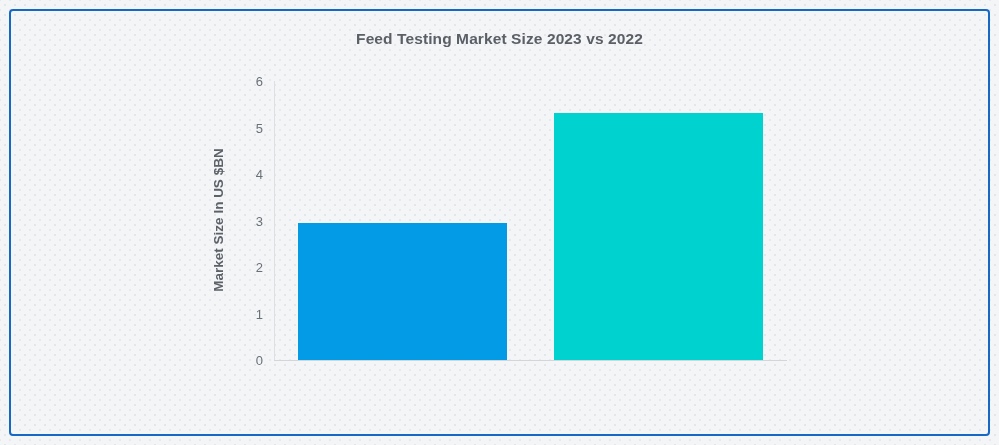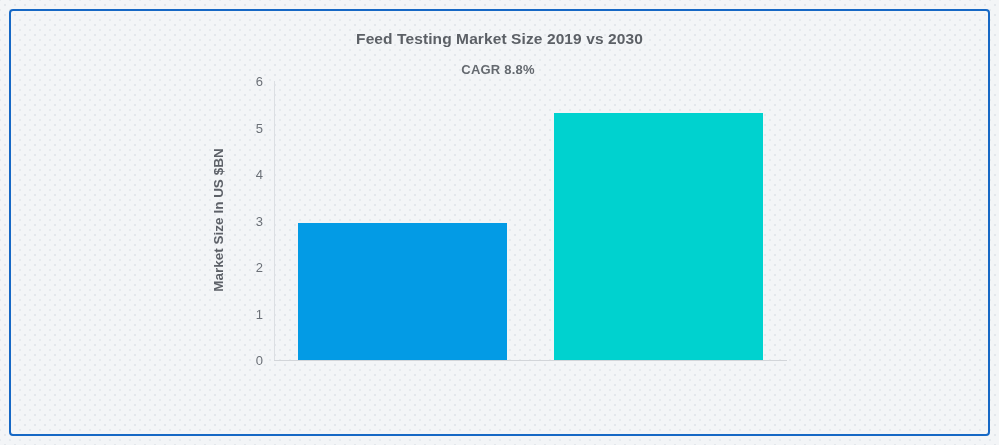--- a/index.html
+++ b/index.html
@@ -143,23 +143,22 @@
     white-space: nowrap;
   }
 </style>
 </head>
 <body>
 
 <div id="chart-canvas">
 
   <div id="chart-border"></div>
 
-  <div class="chart-title">Feed Testing Market Size 2019 vs 2030</div>
+  <div class="chart-title">Feed Testing Market Size 2023 vs 2022</div>
 
-  <div class="chart-subtitle">CAGR 8.8%</div>
 
   <div id="y-axis-title">Market Size In US $BN</div>
 
   <div id="y-axis-line"></div>
   <div id="x-axis-line"></div>
 
   <div id="plot-area">
 
   <div class="y-tick" style="top: 279px;">0</div>
       <div class="y-tick" style="top: 232.5px;">1</div>

